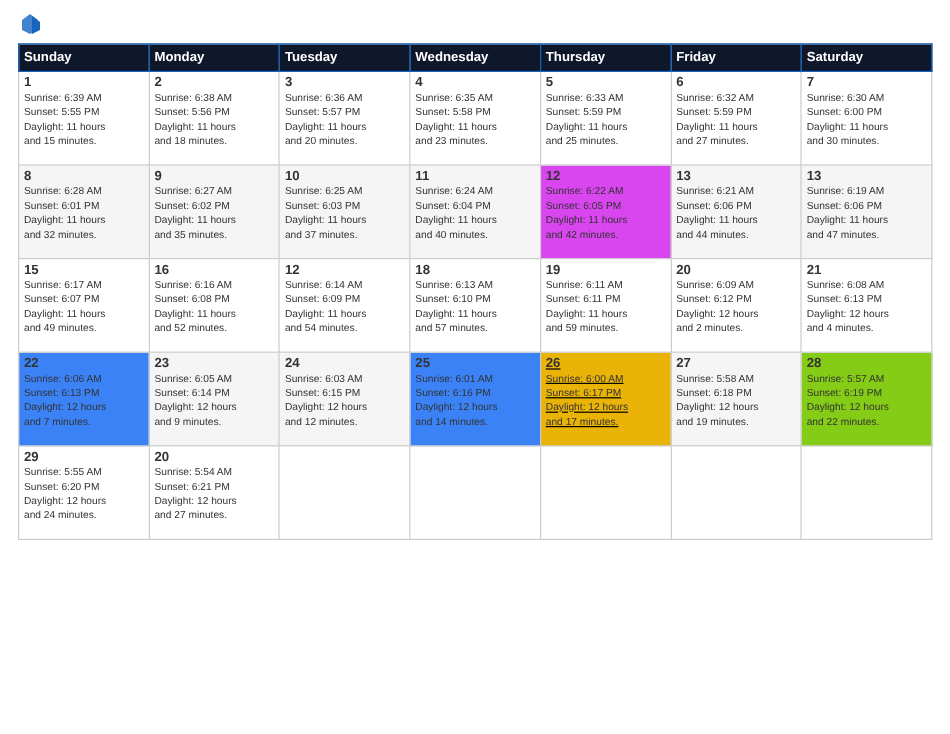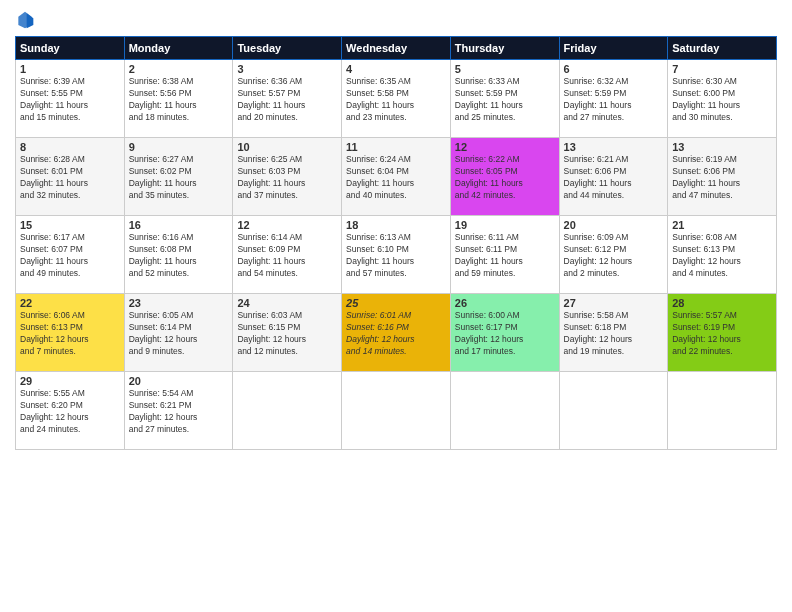--- a/index.html
+++ b/index.html
@@ -214,37 +214,37 @@
           <td>
         <span class="day-number">20</span>
         <div class="day-info">Sunrise: 6:09 AM<br>Sunset: 6:12 PM<br>Daylight: 12 hours<br>and 2 minutes.</div>
       </td>
           <td>
         <span class="day-number">21</span>
         <div class="day-info">Sunrise: 6:08 AM<br>Sunset: 6:13 PM<br>Daylight: 12 hours<br>and 4 minutes.</div>
       </td>
         </tr>
         <tr style="background-color: rgb(245, 245, 245);">
-          <td style="background-color: #fde047;">
+          <td style="background-color: #3b82f6;">
         <span class="day-number">22</span>
         <div class="day-info">Sunrise: 6:06 AM<br>Sunset: 6:13 PM<br>Daylight: 12 hours<br>and 7 minutes.</div>
       </td>
           <td style="background-color: rgb(245, 245, 245); margin-left: 22px;">
         <span class="day-number">23</span>
         <div class="day-info">Sunrise: 6:05 AM<br>Sunset: 6:14 PM<br>Daylight: 12 hours<br>and 9 minutes.</div>
       </td>
           <td style="background-color: rgb(245, 245, 245); margin-top: 32px;">
         <span class="day-number">24</span>
         <div class="day-info">Sunrise: 6:03 AM<br>Sunset: 6:15 PM<br>Daylight: 12 hours<br>and 12 minutes.</div>
       </td>
-          <td style="background-color: #eab308; font-style: italic;">
+          <td style="background-color: #3b82f6;">
         <span class="day-number">25</span>
         <div class="day-info">Sunrise: 6:01 AM<br>Sunset: 6:16 PM<br>Daylight: 12 hours<br>and 14 minutes.</div>
       </td>
-          <td style="background-color: #86efac;">
+          <td style="background-color: #eab308; text-decoration: underline;">
         <span class="day-number">26</span>
         <div class="day-info">Sunrise: 6:00 AM<br>Sunset: 6:17 PM<br>Daylight: 12 hours<br>and 17 minutes.</div>
       </td>
           <td style="background-color: rgb(245, 245, 245);">
         <span class="day-number">27</span>
         <div class="day-info">Sunrise: 5:58 AM<br>Sunset: 6:18 PM<br>Daylight: 12 hours<br>and 19 minutes.</div>
       </td>
           <td style="background-color: #84cc16;">
         <span class="day-number">28</span>
         <div class="day-info">Sunrise: 5:57 AM<br>Sunset: 6:19 PM<br>Daylight: 12 hours<br>and 22 minutes.</div>

